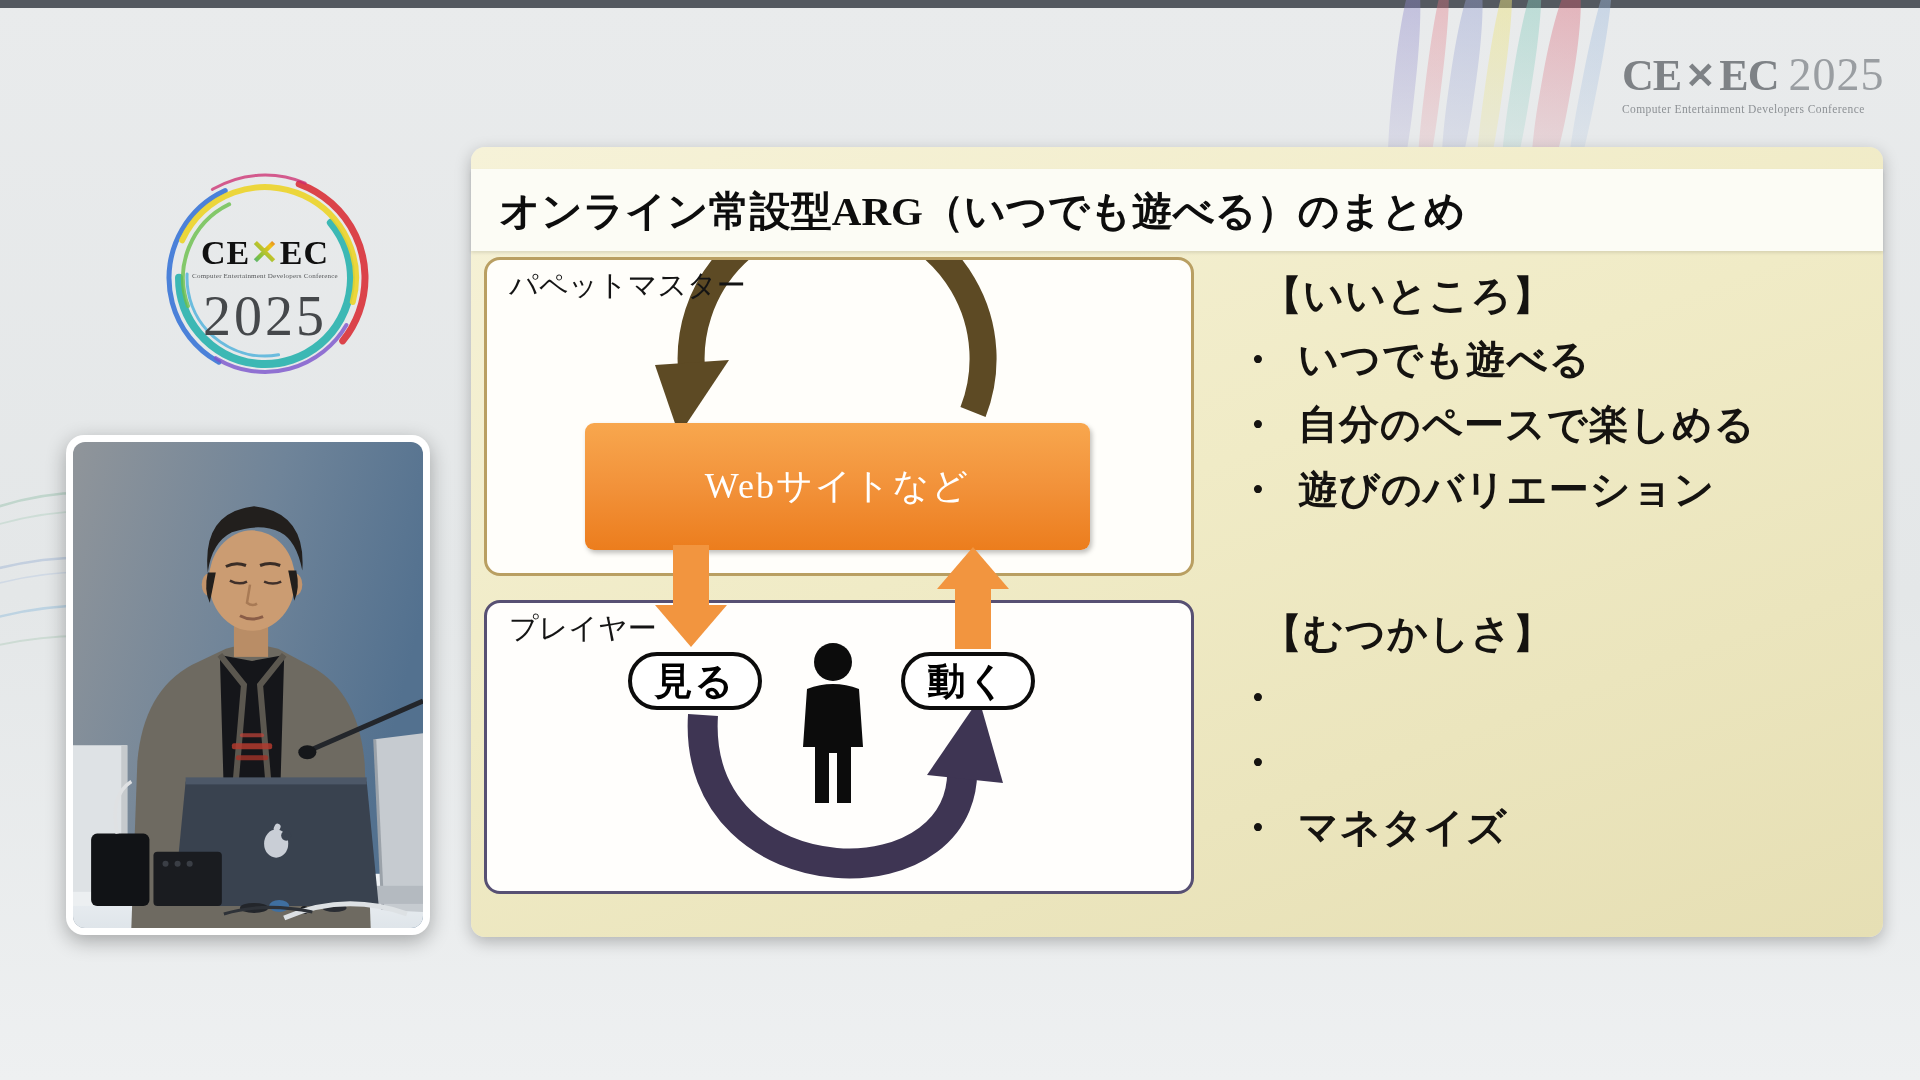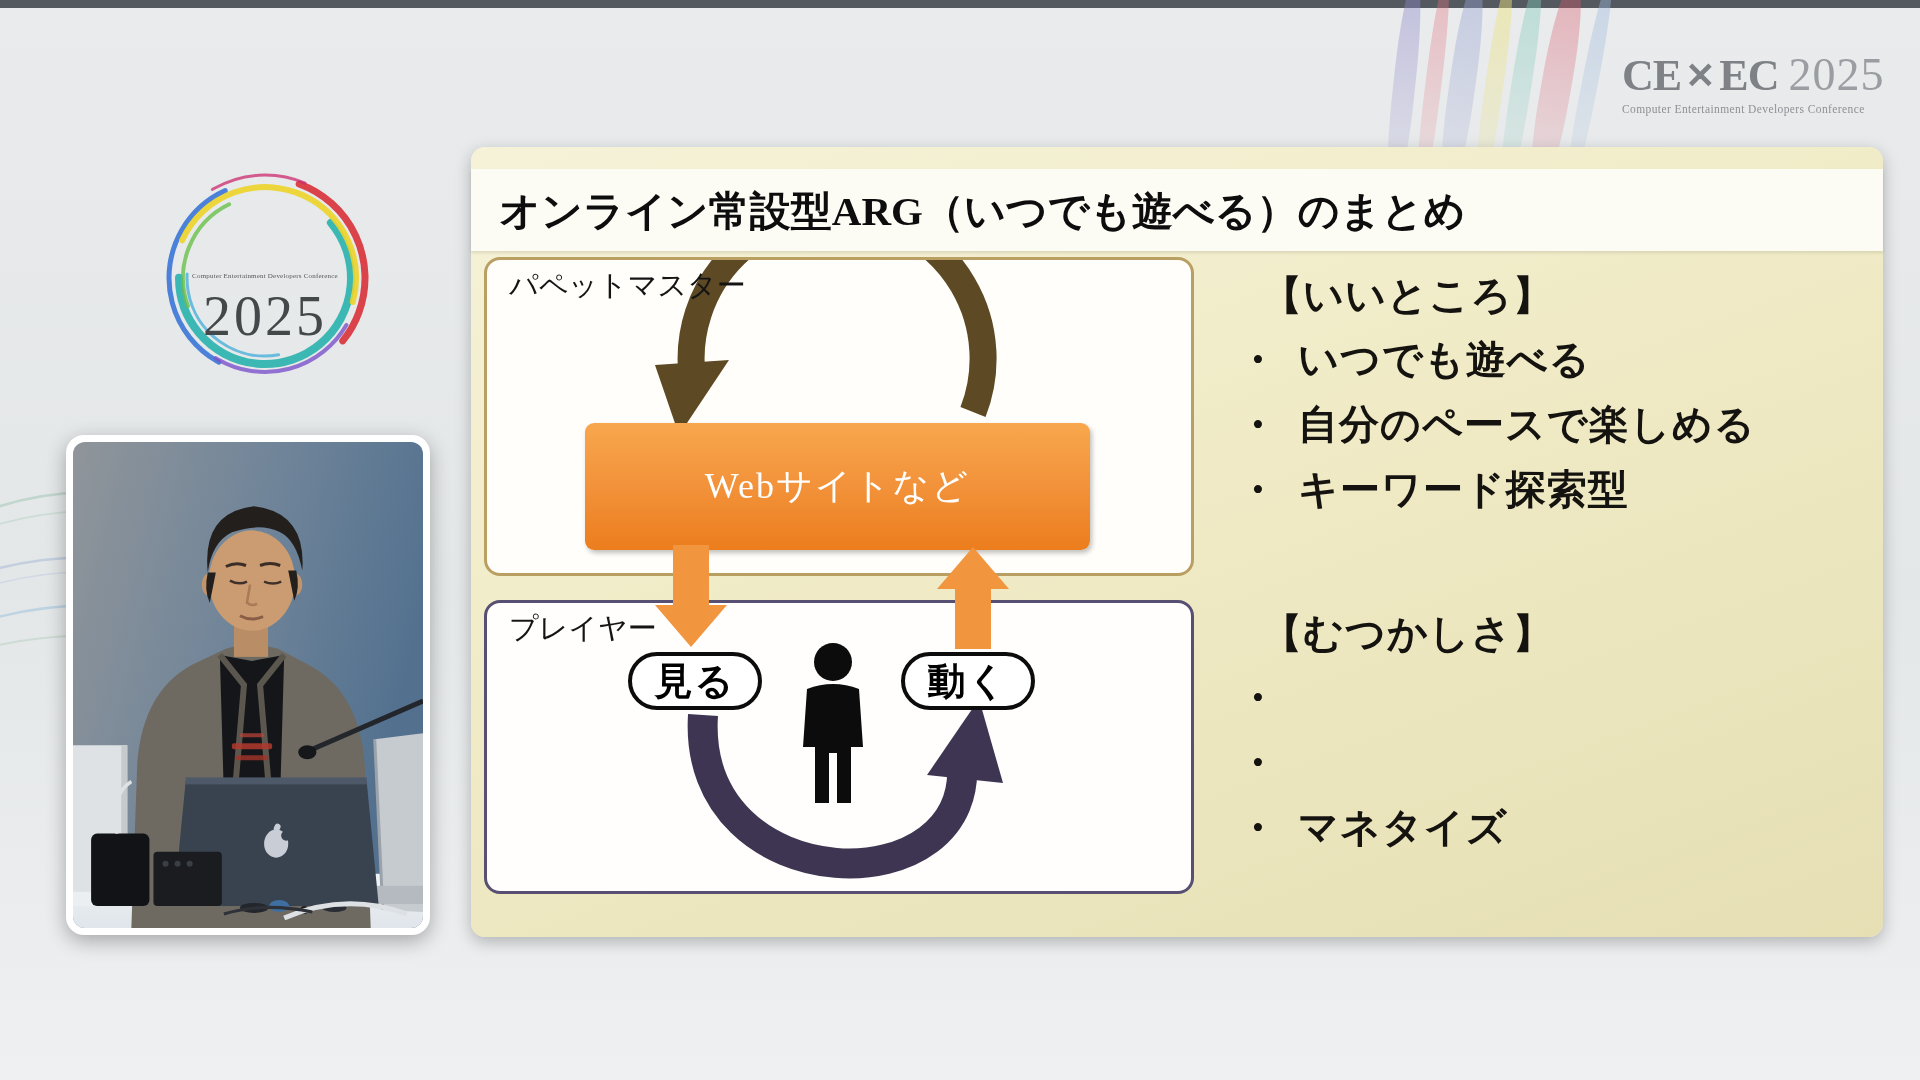--- a/index.html
+++ b/index.html
@@ -121,20 +121,21 @@
         <circle cx="115" cy="118" r="96" stroke="#2f6fd6" stroke-width="5" stroke-dasharray="210 390" transform="rotate(120 115 118)" opacity=".85"></circle>
         <circle cx="115" cy="118" r="91" stroke="#ecd428" stroke-width="6" stroke-dasharray="270 300" transform="rotate(205 115 118)" opacity=".9"></circle>
         <circle cx="115" cy="118" r="100" stroke="#d8262e" stroke-width="7" stroke-dasharray="190 440" transform="rotate(-70 115 118)" opacity=".85"></circle>
         <circle cx="115" cy="118" r="94" stroke="#7b52cc" stroke-width="4" stroke-dasharray="150 440" transform="rotate(30 115 118)" opacity=".8"></circle>
         <circle cx="115" cy="118" r="82" stroke="#6abf4a" stroke-width="4" stroke-dasharray="120 395" transform="rotate(160 115 118)" opacity=".8"></circle>
         <circle cx="115" cy="118" r="103" stroke="#cc2a6e" stroke-width="3" stroke-dasharray="95 550" transform="rotate(-120 115 118)" opacity=".75"></circle>
         <circle cx="115" cy="118" r="78" stroke="#35a8d8" stroke-width="3" stroke-dasharray="140 350" transform="rotate(80 115 118)" opacity=".7"></circle>
       </g>
     </svg>
     <div class="logo-text">
+      <div class="logo-brand"><span>CE</span><span class="logo-x">✕</span><span>EC</span></div>
       <div class="logo-sub">Computer Entertainment Developers Conference</div>
       <div class="logo-year">2025</div>
     </div>
   </div>
 
   <div class="video-frame">
     <svg class="video-inner" viewBox="0 0 348 484" preserveAspectRatio="none">
       <defs>
         <linearGradient id="wall" x1="0" y1="0" x2="1" y2="0.35">
           <stop offset="0" stop-color="#90959a"></stop>
@@ -259,21 +260,21 @@
       <div class="brow">
           <span class="bdot">•</span>
           <span class="btxt">いつでも遊べる</span>
         </div>
       <div class="brow">
           <span class="bdot">•</span>
           <span class="btxt">自分のペースで楽しめる</span>
         </div>
       <div class="brow">
           <span class="bdot">•</span>
-          <span class="btxt">キーワード探索型</span>
+          <span class="btxt">遊びのバリエーション</span>
         </div>
     </div>
 
     <div class="side-block side-cons">
       <div class="side-heading">【むつかしさ】</div>
       <div class="brow">
           <span class="bdot">•</span>
         </div>
       <div class="brow">
           <span class="bdot">•</span>

